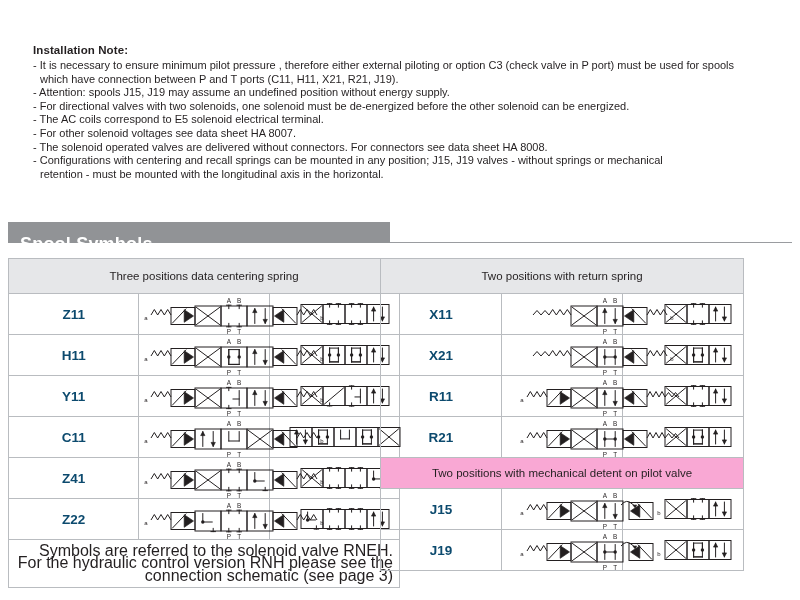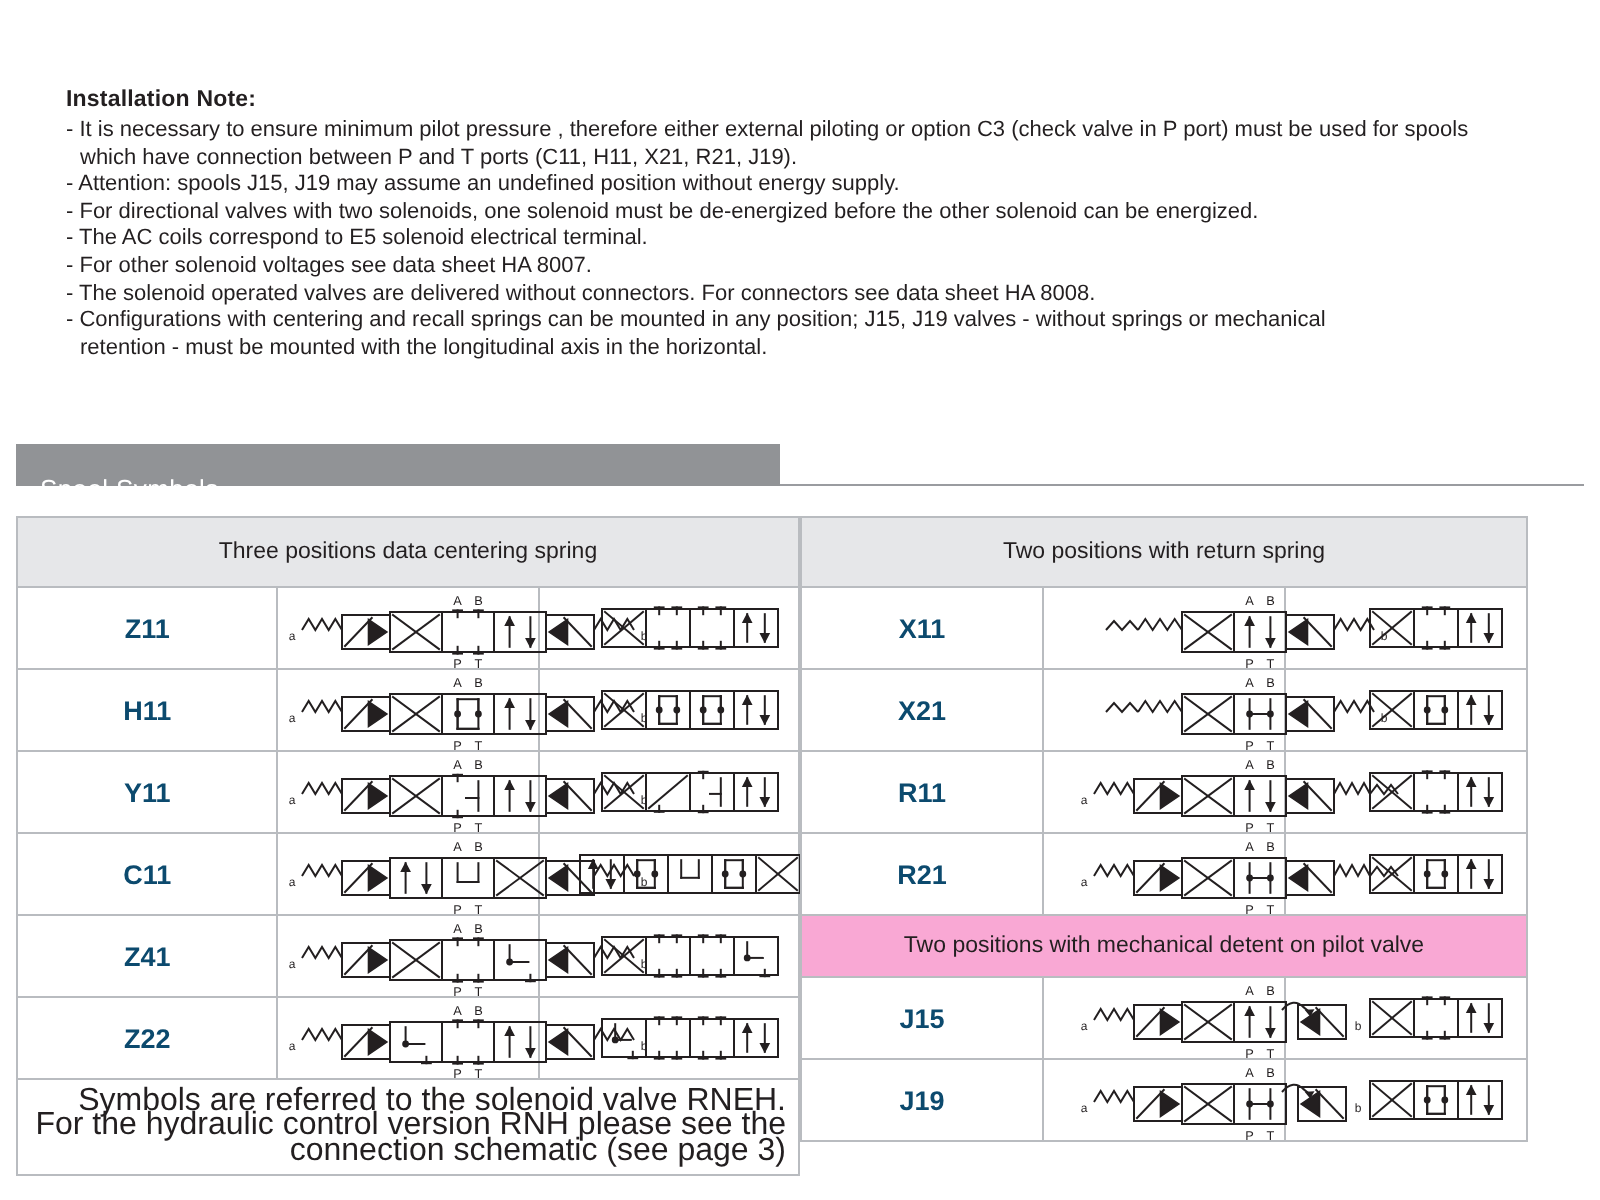--- a/index.html
+++ b/index.html
@@ -10,29 +10,29 @@
   }
   .notes{position:absolute;left:33px;top:44px;width:756px;}
   .notes-title{font-size:11.5px;font-weight:bold;color:#231f20;margin-bottom:3px;letter-spacing:.1px;}
   .note-line{font-size:11px;line-height:13.6px;color:#231f20;white-space:pre-wrap;}
   .note-line.cont{padding-left:7px;}
 
   .section-bar{
     position:absolute;left:8px;top:222px;width:382px;height:21px;
     background:#919396;display:flex;align-items:center;
   }
-  .section-bar span{color:#ffffff;font-size:13px;font-weight:normal;padding-left:12px;letter-spacing:.2px;margin-top:24px;}
+  .section-bar span{color:#ffffff;font-size:18px;font-weight:bold;padding-left:12px;letter-spacing:.2px;margin-top:24px;}
   .section-rule{position:absolute;left:390px;top:242px;width:402px;height:1px;background:#9a9ca0;}
 
   .tables{position:absolute;left:8px;top:258px;width:784px;}
   table{border-collapse:collapse;table-layout:fixed;}
   td,th{border:1px solid #b9bcc0;padding:0;vertical-align:middle;}
 
   .tbl-left{position:absolute;left:0;top:0;width:392px;}
-  .tbl-right{position:absolute;left:392px;top:0;width:364px;}
+  .tbl-right{position:absolute;left:372px;top:0;width:364px;}
 
   .hdr{background:#e6e7e9;text-align:center;font-size:11.5px;color:#231f20;height:34px;font-weight:normal;}
   .code{width:46px;text-align:center;font-size:13.5px;font-weight:bold;color:#0c4a6e;height:35px;}
   .sym{width:180px;text-align:center;}
   .sch{text-align:center;}
   .sym svg,.sch svg{display:block;margin:0 auto;}
   .footnote{font-size:16px;line-height:12.4px;color:#231f20;padding:5px 6px 5px 7px;text-align:right;}
   .subhdr{background:#f9a8d4;text-align:center;font-size:11.5px;color:#231f20;height:30px;}
 </style>
 </head>

